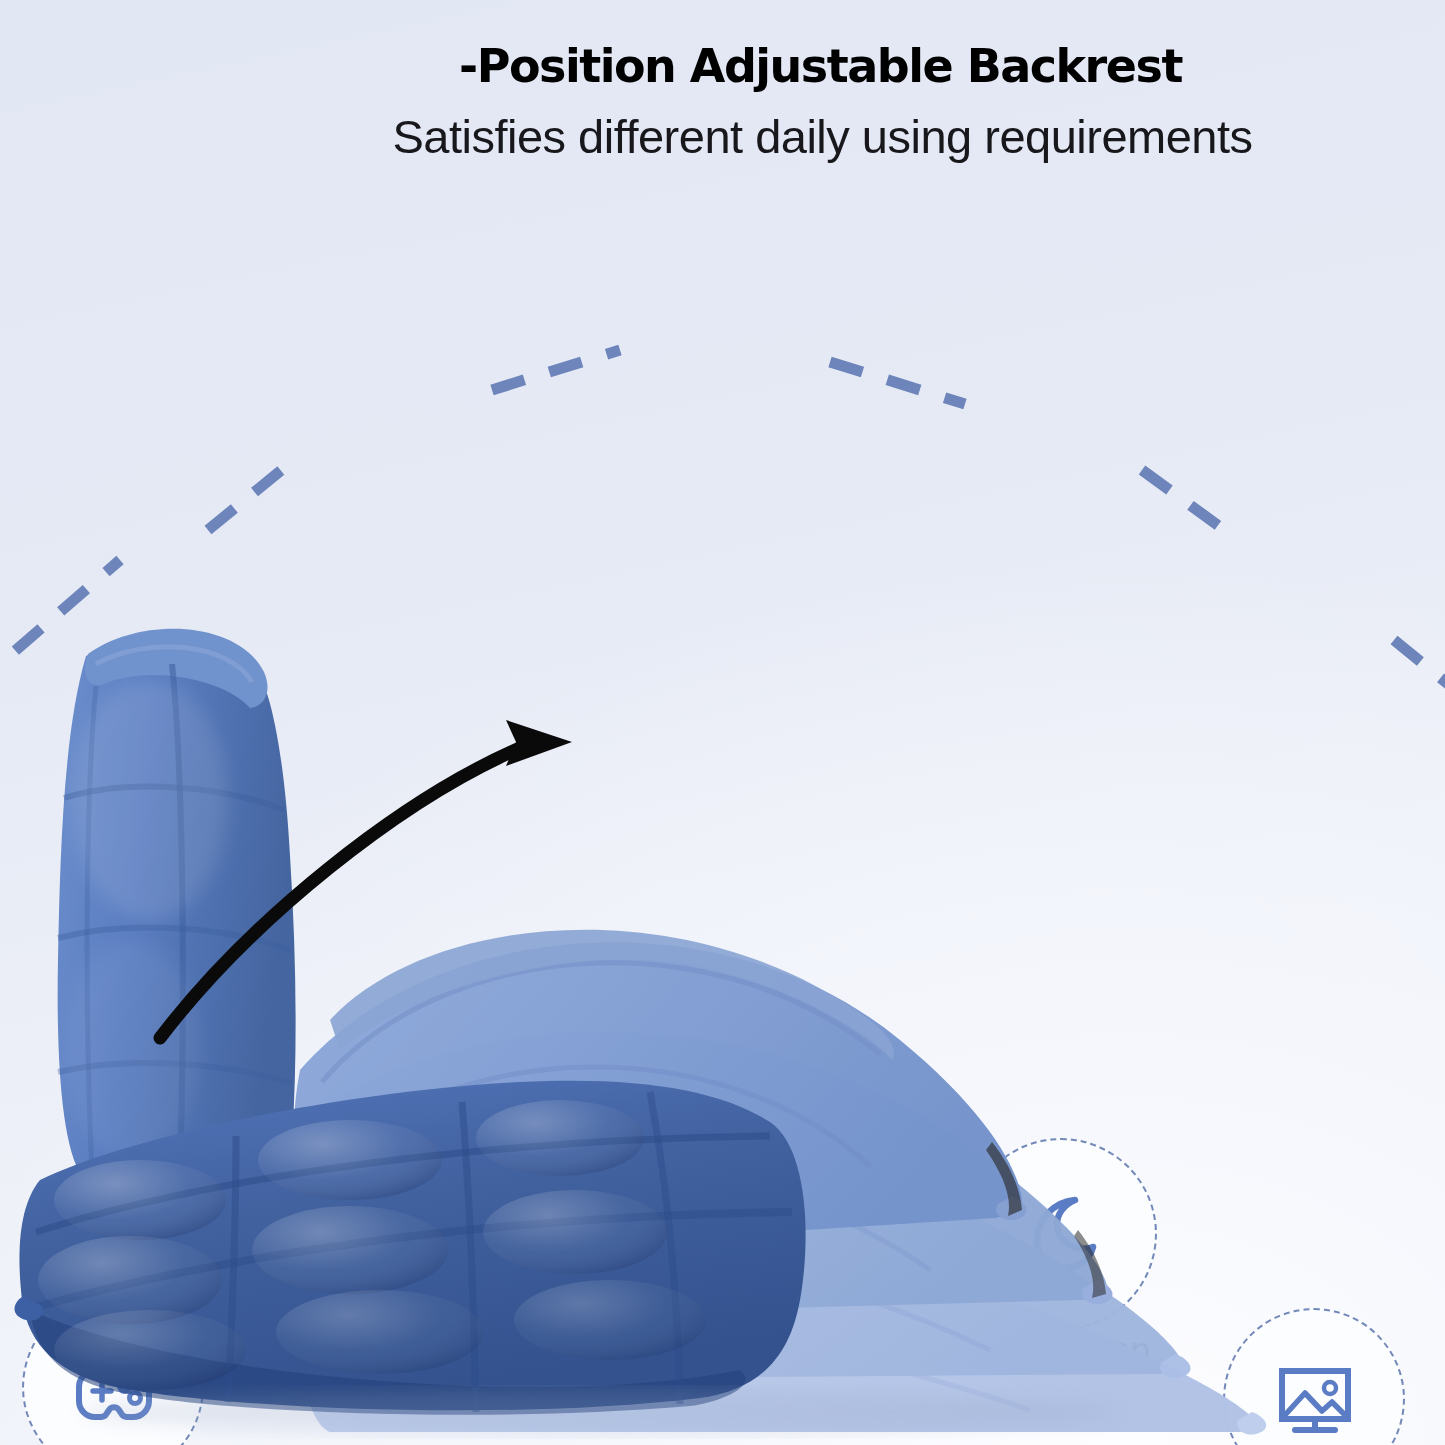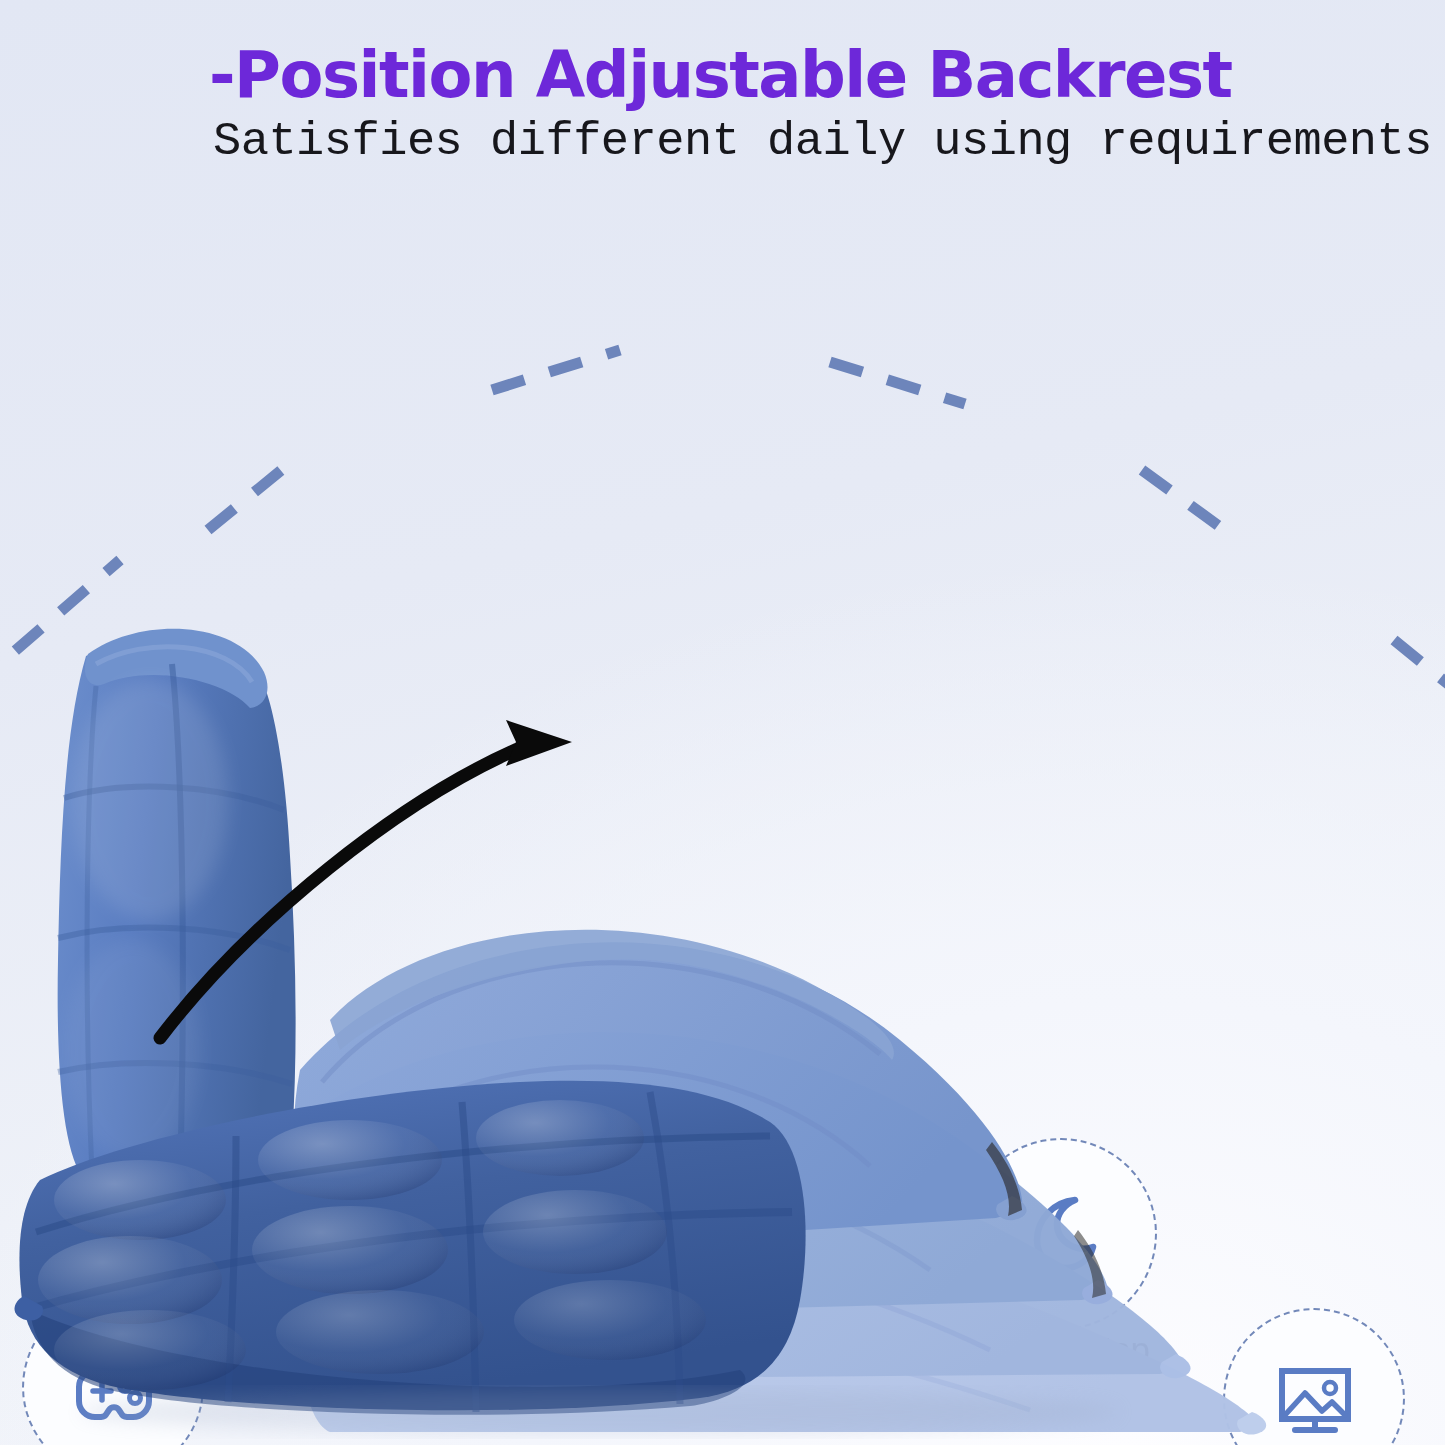--- a/index.html
+++ b/index.html
@@ -35,36 +35,36 @@
     font-family:"DejaVu Sans", sans-serif;
     font-size:148px;
     font-weight:700;
     line-height:1;
     letter-spacing:-6px;
     color:#5c7dc6;
   }
   #title-main {
     display:block;
     font-family:"DejaVu Sans", sans-serif;
-    font-size:64px;
+    font-size:46px;
     font-weight:700;
     letter-spacing:-1.5px;
-    color:#6d28d9;
+    color:#000000;
     padding-left:196px;
     line-height:1.06;
-    text-align:left;
+    text-align:center;
   }
   #subtitle {
     display:block;
-    font-family:Liberation Mono, monospace;
+    font-family:Liberation Sans, sans-serif;
     font-size:47px;
     font-weight:400;
     color:#17171c;
     padding-left:200px;
-    margin-top:6px;
+    margin-top:20px;
     line-height:1.1;
     text-align:center;
     letter-spacing:-0.5px;
   }
 
   
   #arc-layer { position:absolute; left:0; top:0; width:1445px; height:800px; }
 
   .node { position:absolute; }
   .node-circle {

